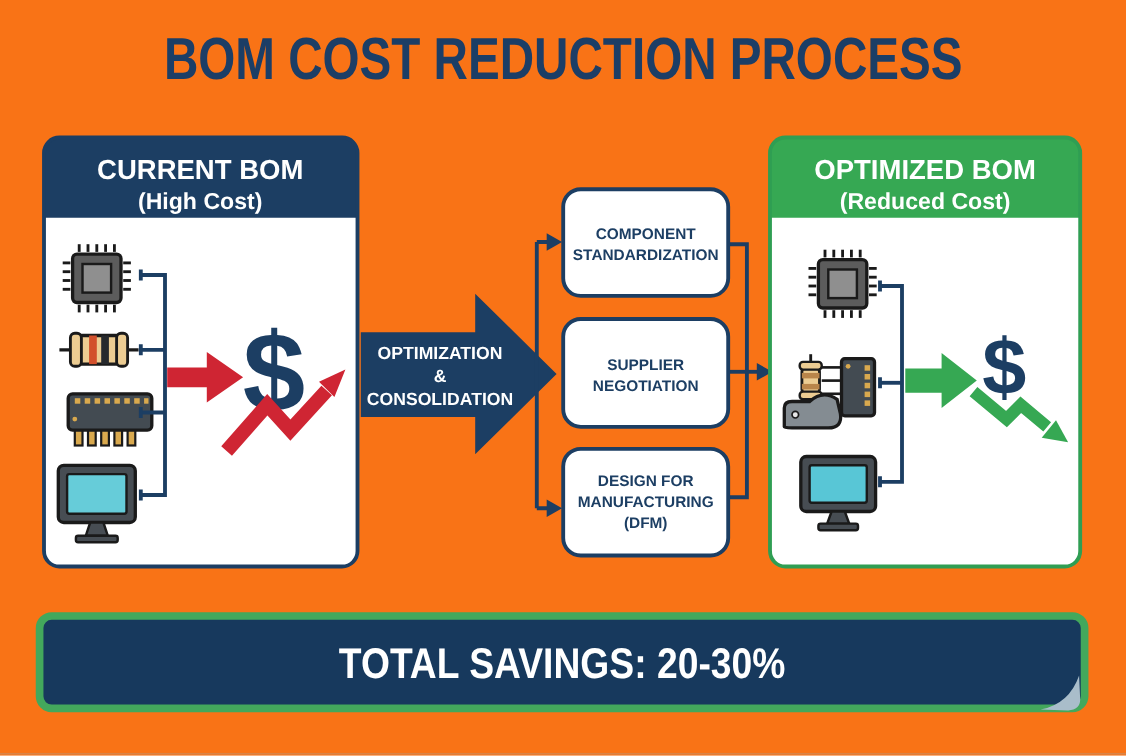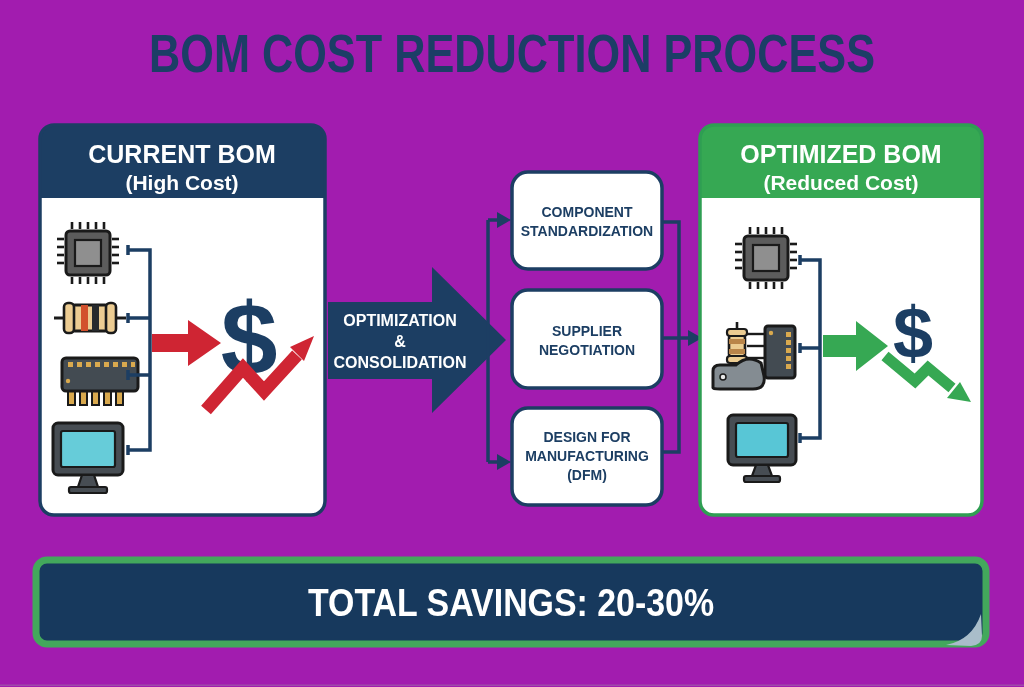--- a/index.html
+++ b/index.html
@@ -1,17 +1,17 @@
 <!DOCTYPE html>
 <html><head>
 <meta charset="utf-8">
 <style>
   html,body{margin:0;padding:0;background:#ffffff;}
   .stage{
-    position:relative;width:1024px;height:687px;background:#a21caf;overflow:hidden;
+    position:relative;width:1024px;height:687px;background:#f97316;overflow:hidden;
     font-family:"Liberation Sans","DejaVu Sans",sans-serif;
   }
   svg text{font-family:"Liberation Sans","DejaVu Sans",sans-serif;font-weight:700;}
   .t-title{fill:#1c3e66;}
   .t-white{fill:#ffffff;}
   .t-navy{fill:#1c3e63;}
   .hairline{opacity:.35;}
 </style>
 </head>
 <body>

